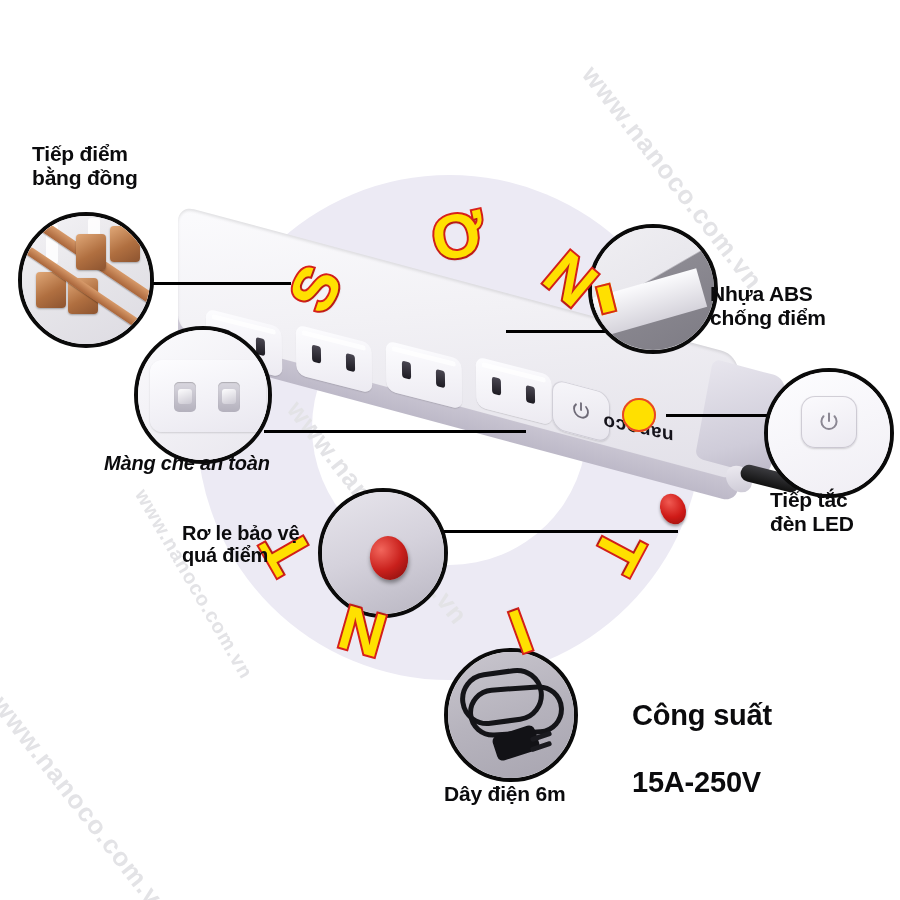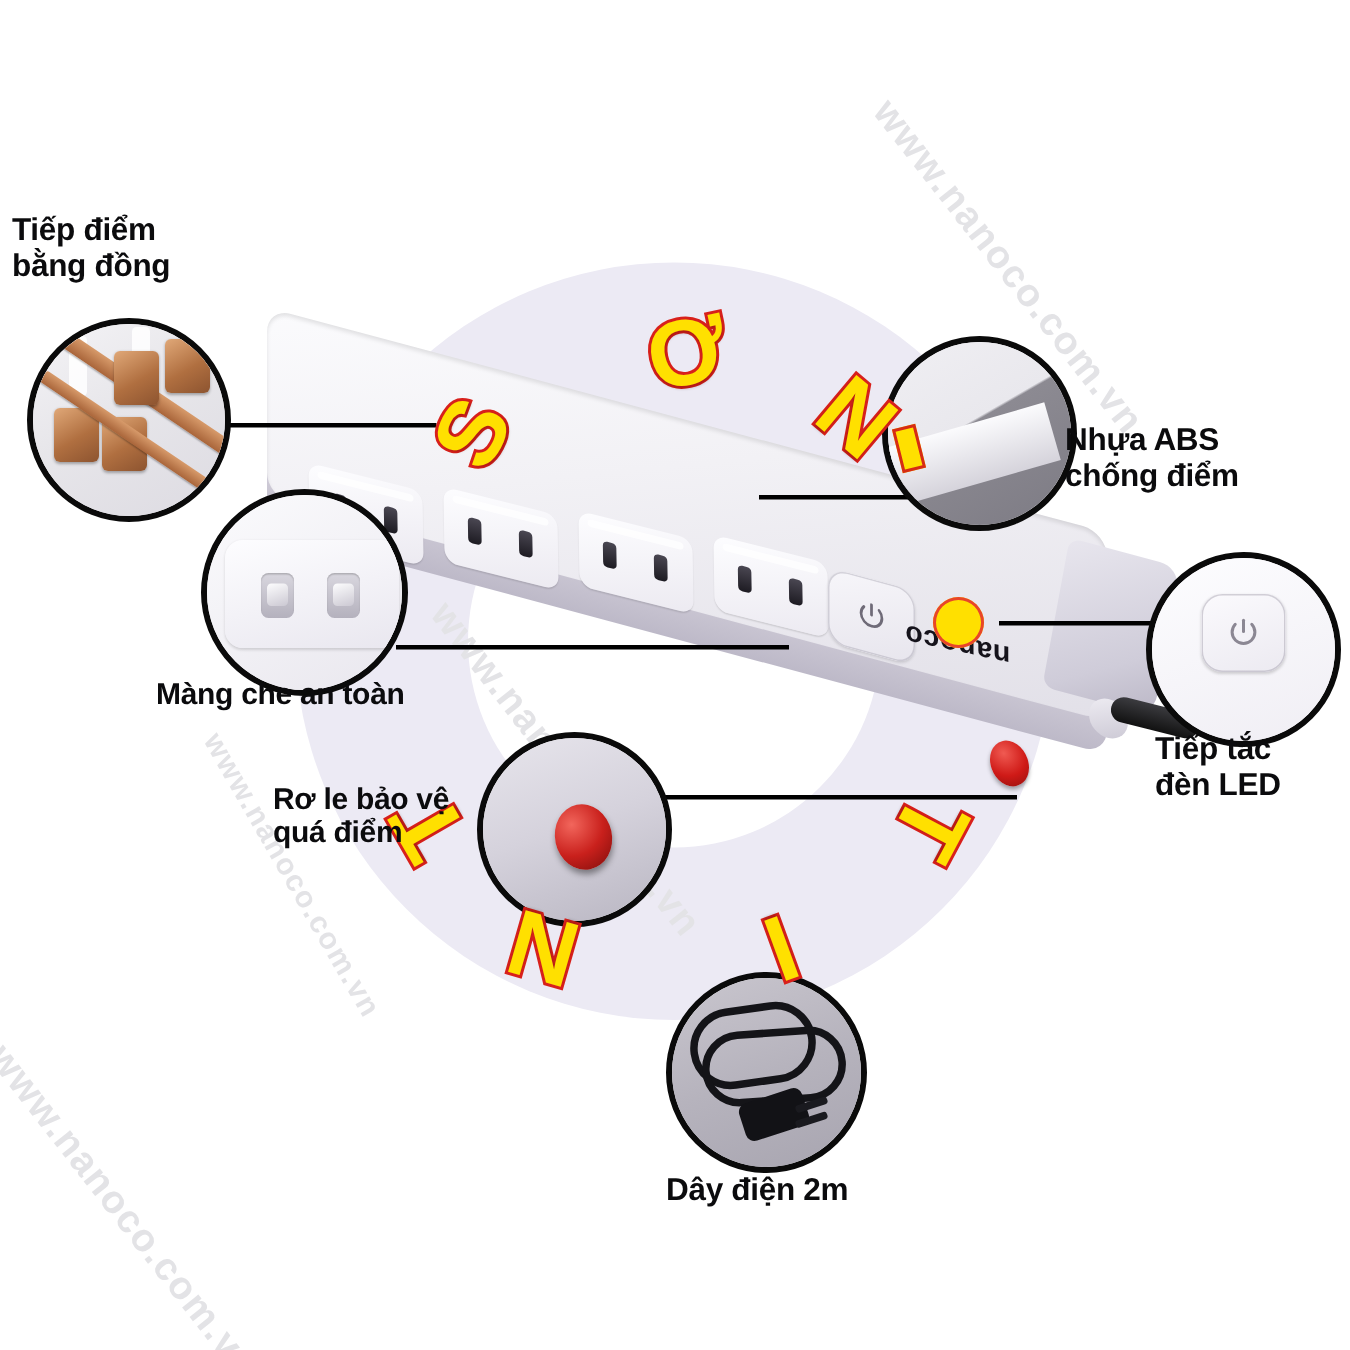--- a/index.html
+++ b/index.html
@@ -256,26 +256,30 @@
       <div class="cletter" style="left: 295px; top: 258px; transform: rotate(-62deg);">S</div>
       <div class="cletter" style="left: 432px; top: 205px; transform: rotate(-12deg);">Ơ</div>
       <div class="cletter" style="left: 548px; top: 248px; transform: rotate(40deg);">N</div>
       <div class="cletter" style="left: 600px; top: 520px; transform: rotate(118deg);">T</div>
       <div class="cletter" style="left: 512px; top: 600px; transform: rotate(160deg);">I</div>
       <div class="cletter" style="left: 340px; top: 600px; transform: rotate(196deg);">N</div>
       <div class="cletter" style="left: 268px; top: 520px; transform: rotate(240deg);">T</div>
     </div>
 
   <div id="captions">
-      <div class="cap" style="left: 8px; top: 142px; font-size: 21px;">Tiếp điểm
+      <div class="cap" style="left: 32px; top: 142px; font-size: 21px;">Tiếp điểm
 bằng đồng</div>
-      <div class="cap" style="left: 104px; top: 452px; font-size: 20px;">Màng che an toàn</div>
+      <div class="cap" style="left: 104px; top: 452px; font-size: 20px; font-style: italic;">Màng che an toàn</div>
       <div class="cap" style="left: 710px; top: 282px; font-size: 21px;">Nhựa ABS
 chống điểm</div>
       <div class="cap" style="left: 770px; top: 488px; font-size: 21px;">Tiếp tắc
 đèn LED</div>
       <div class="cap" style="left: 182px; top: 522px; font-size: 20px;">Rơ le bảo vệ
 quá điểm</div>
-      <div class="cap" style="left: 444px; top: 782px; font-size: 21px;">Dây điện 2m</div>
-    </div>
-
+      <div class="cap" style="left: 444px; top: 782px; font-size: 21px;">Dây điện 6m</div>
+    </div>
+
+  <div id="cap-power" class="cap" style="left: 632px; top: 666px;">
+    <div>Công suất</div>
+    <div>15A-250V</div>
+  </div>
 
 </div>
 
 </body></html>

